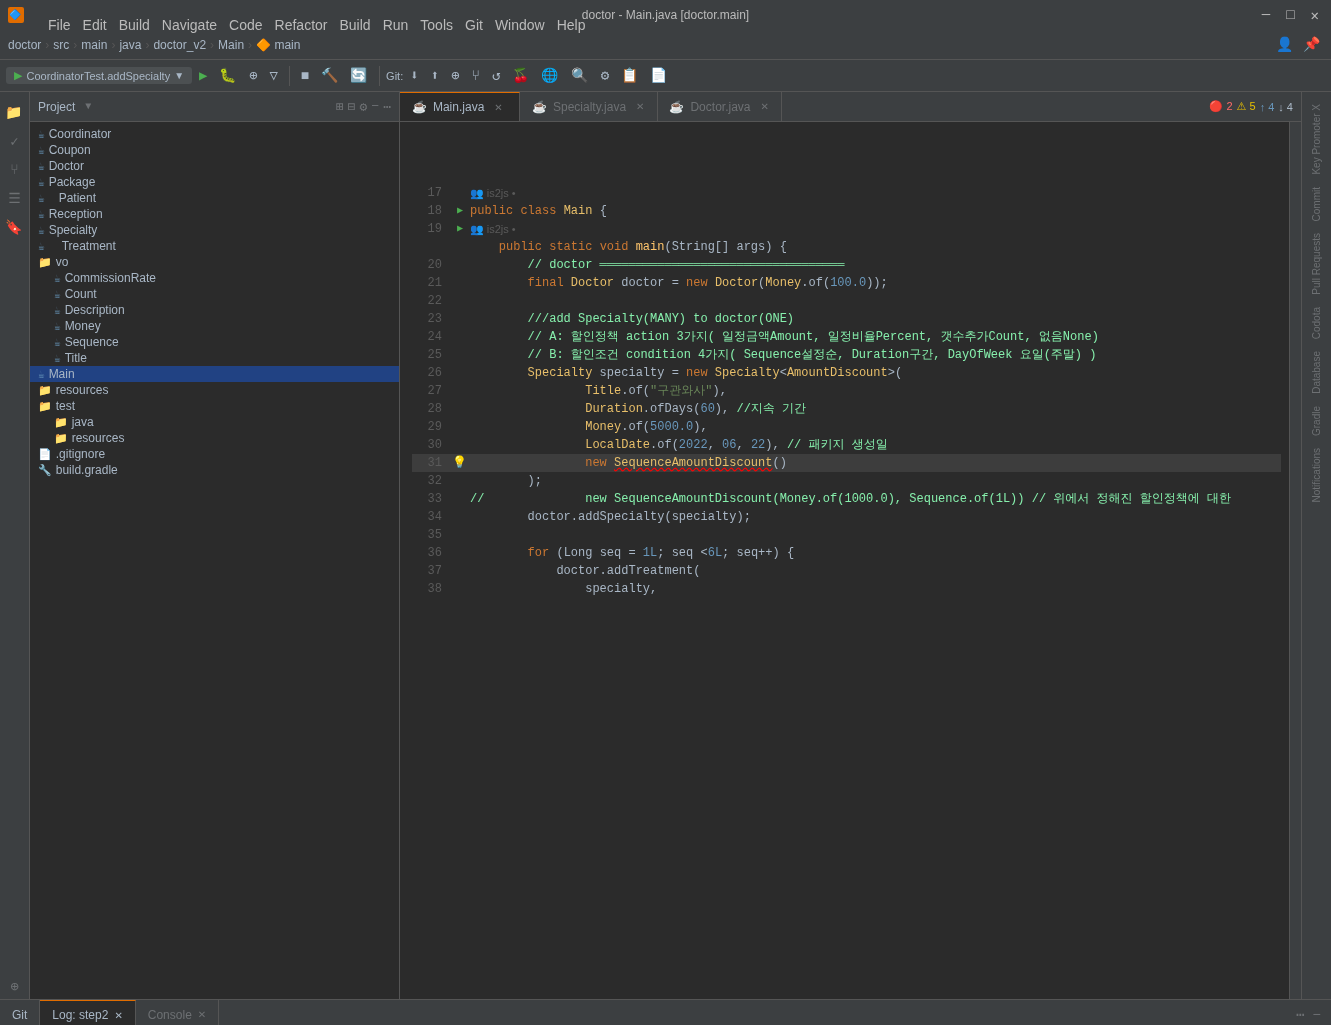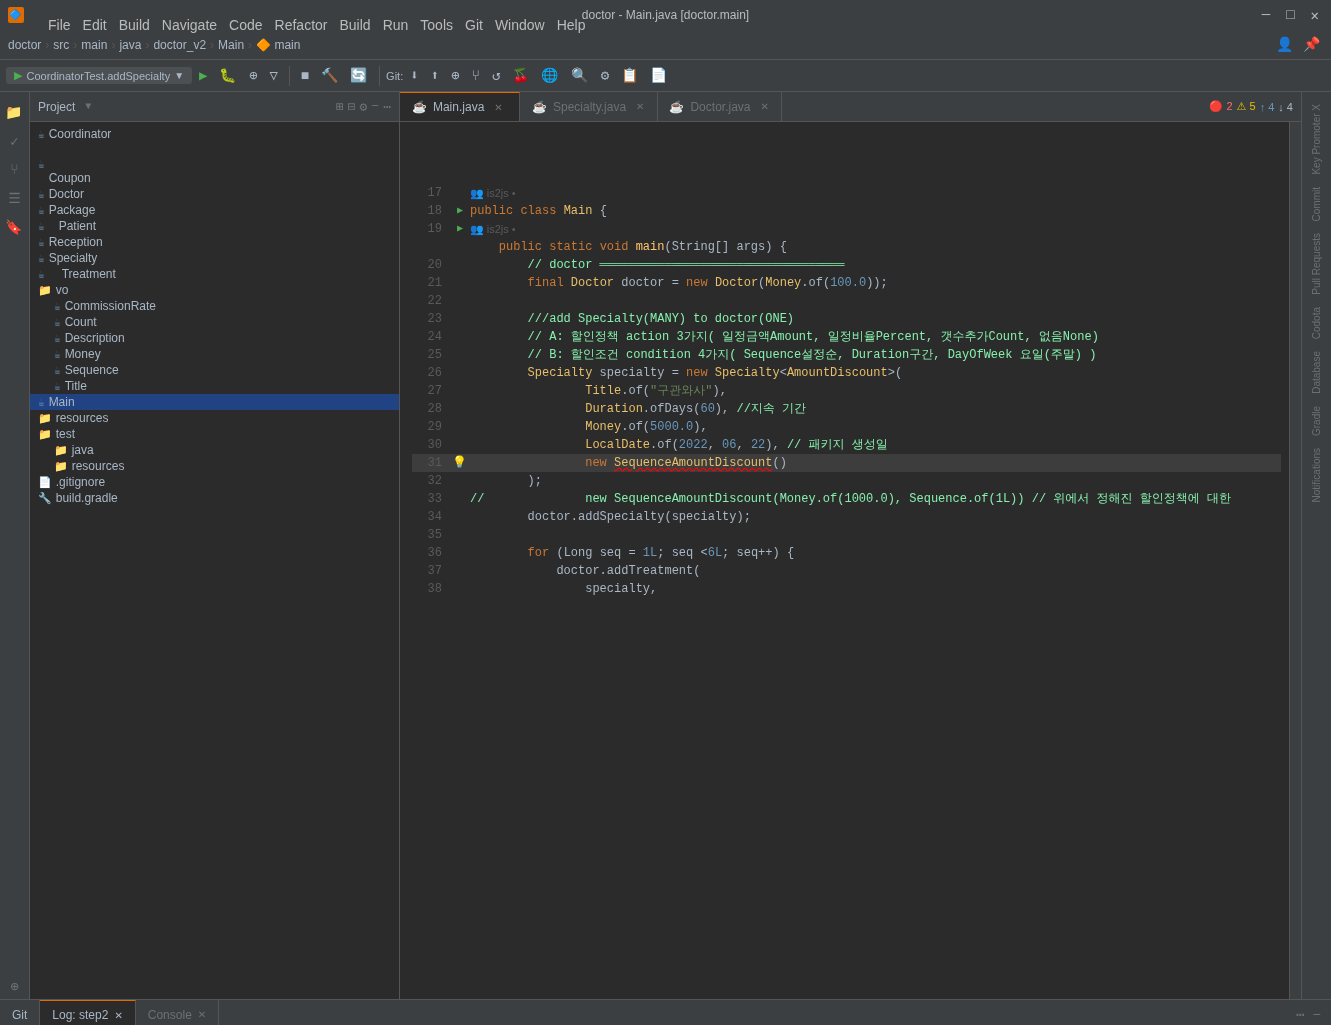--- a/index.html
+++ b/index.html
@@ -207,21 +207,21 @@
     <div id="file-tree">
 
     <div class="tree-item">
           <span class="indent" style="width:8px;display:inline-block;"></span>
           <span style="color:#6897bb;font-size:11px;">☕</span>
           <span class="name" style="margin-left:4px;">Coordinator</span>
         </div>
         <div class="tree-item">
           <span class="indent" style="width:8px;display:inline-block;"></span>
           <span style="color:#6897bb;font-size:11px;">☕</span>
-          <span class="name" style="margin-left:4px;margin-top:28px;">Coupon</span>
+          <span class="name" style="margin-left:4px;">Coupon</span>
         </div>
         <div class="tree-item">
           <span class="indent" style="width:8px;display:inline-block;"></span>
           <span style="color:#6897bb;font-size:11px;">☕</span>
           <span class="name" style="margin-left:4px;">Doctor</span>
         </div>
         <div class="tree-item">
           <span class="indent" style="width:8px;display:inline-block;"></span>
           <span style="color:#6897bb;font-size:11px;">☕</span>
           <span class="name" style="margin-left:4px;">Package</span>

